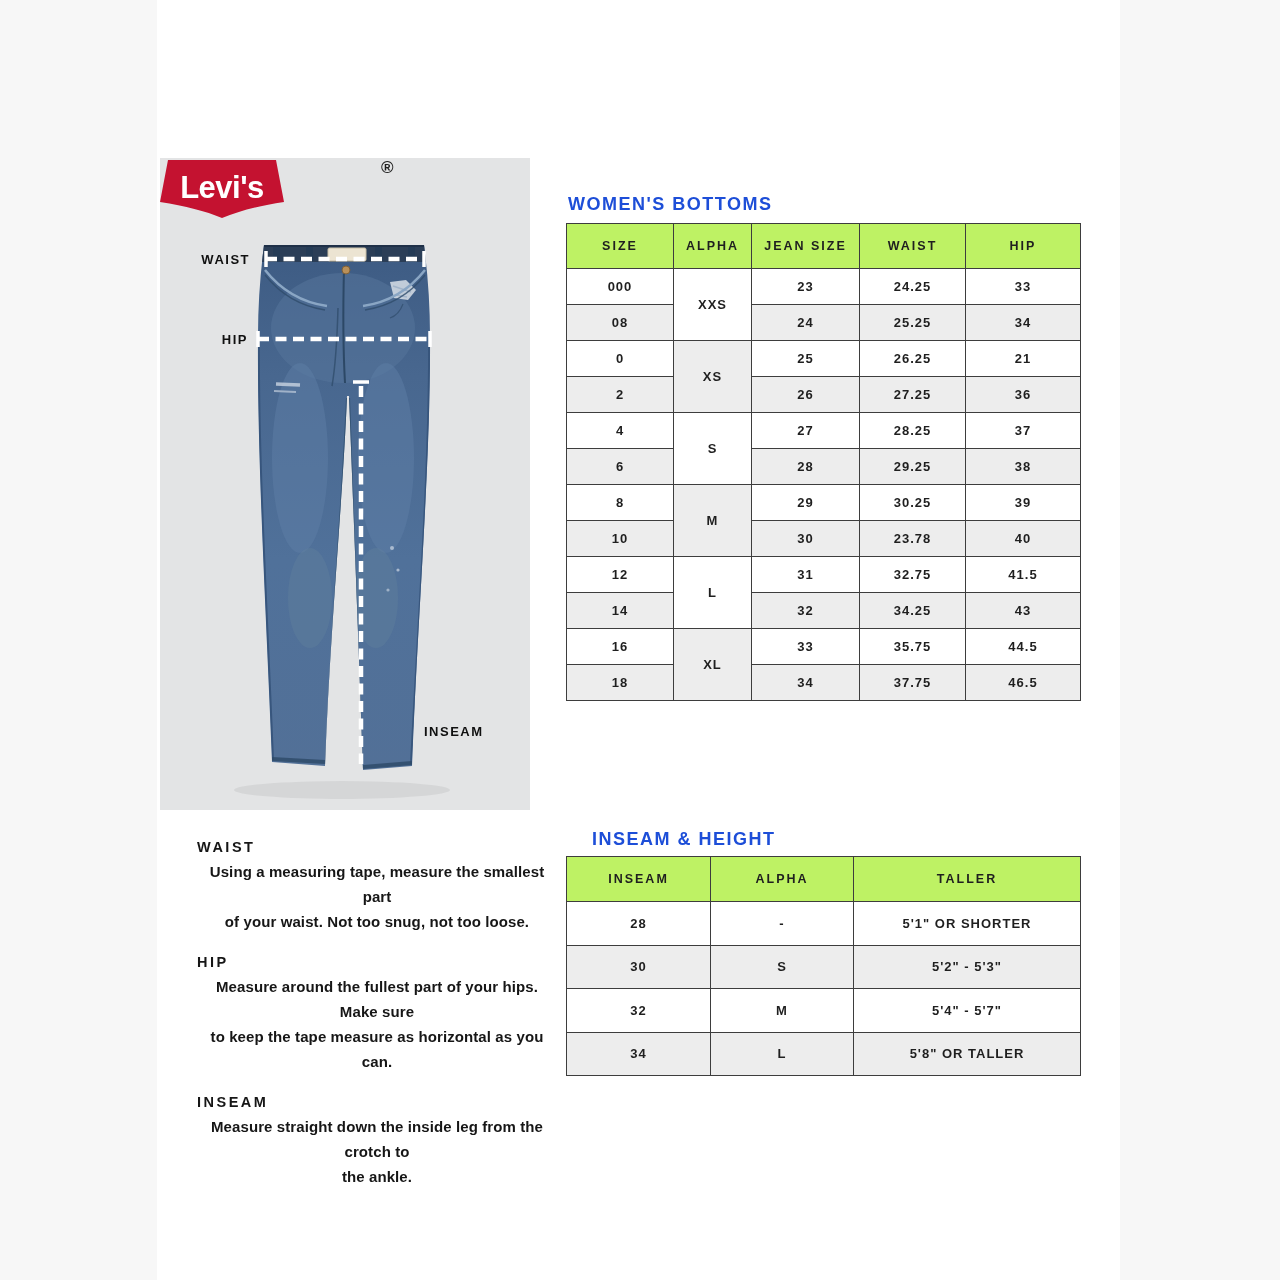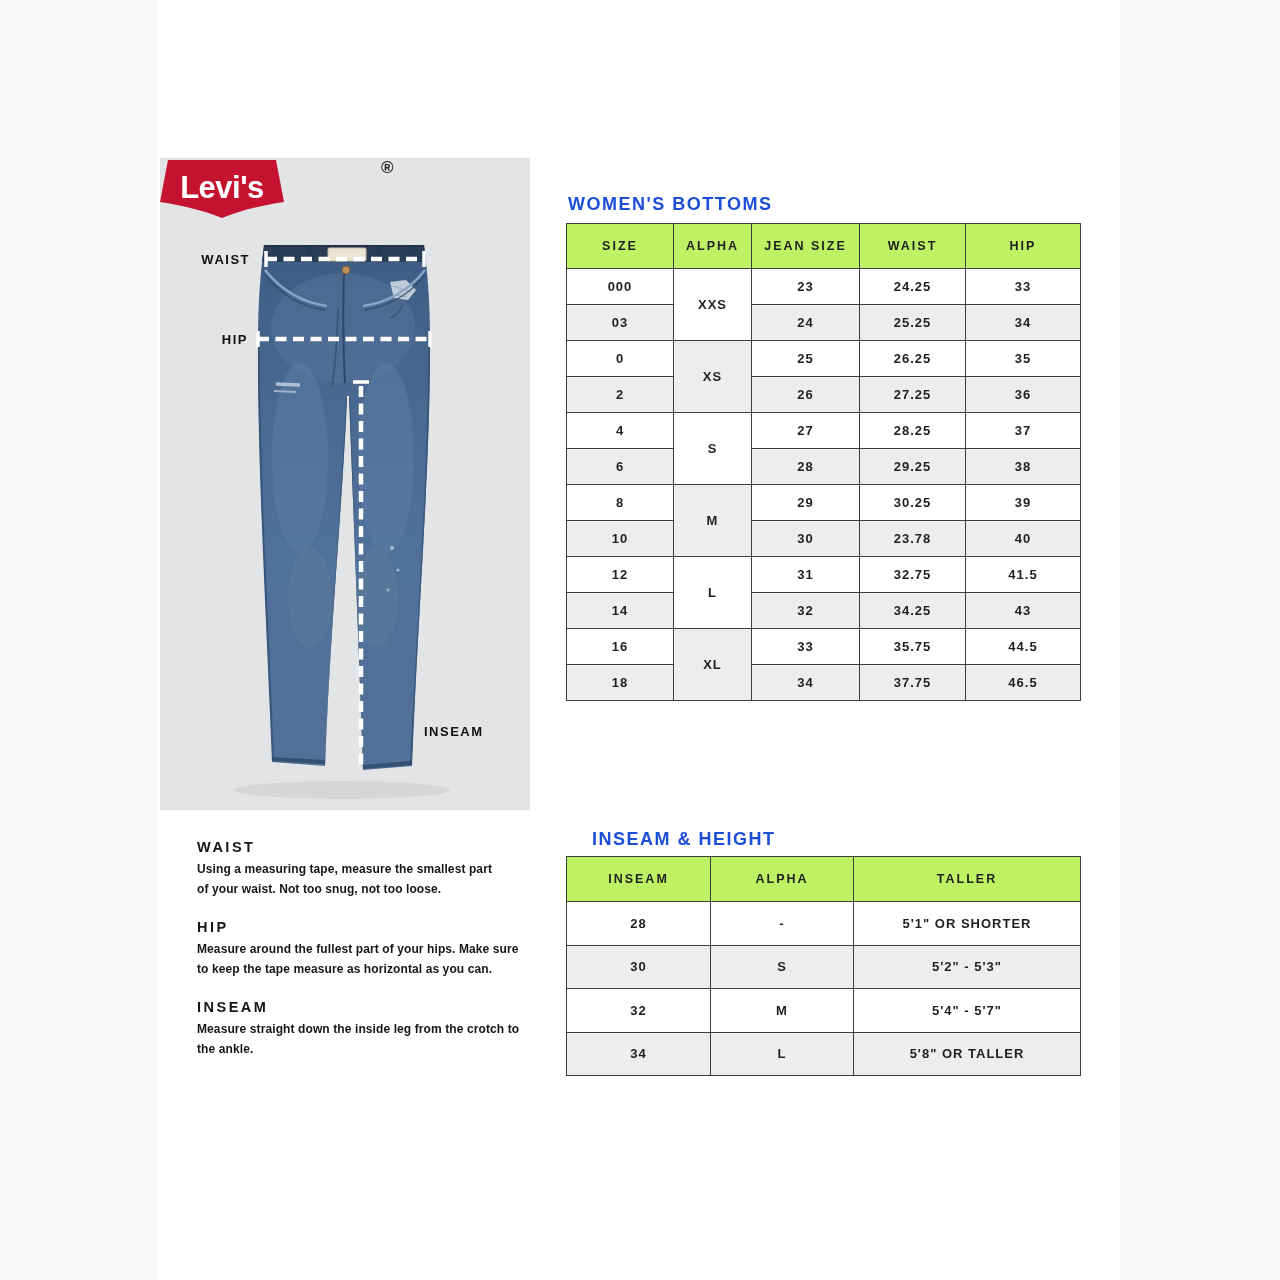--- a/index.html
+++ b/index.html
@@ -36,21 +36,21 @@
   .size-table td { font-size:13px; letter-spacing:1px; }
   .size-table td.shade { background:#ededed; }
   #table-bottoms thead tr { height:45px; }
   #table-bottoms tbody tr { height:36px; }
   #table-inseam thead tr { height:45px; }
   #table-inseam tbody tr { height:43.5px; }
 
   
   .guide { position:absolute; left:197px; top:839px; width:360px; color:#161616; }
   .guide h3 { margin:0 0 4px 0; font-size:14.5px; font-weight:bold; letter-spacing:2.5px; }
-  .guide p  { margin:0 0 20px 0; font-size:12px; font-weight:bold; line-height:20px; letter-spacing:0.1px; white-space:pre-line; }
+  .guide p  { margin:0 0 20px 0; font-size:15px; font-weight:bold; line-height:25px; letter-spacing:0.1px; white-space:pre-line;text-align:center; }
 </style>
 </head>
 <body>
 
 <div class="content-area"></div>
 
 <div class="jeans-panel">
 
   <svg width="370" height="652" viewBox="0 0 370 652">
     <defs>
@@ -168,31 +168,31 @@
   </thead>
   <tbody>
     <tr>
       <td>000</td>
       <td rowspan="2">XXS</td>
       <td>23</td>
       <td>24.25</td>
       <td>33</td>
     </tr>
     <tr>
-      <td class="shade">03</td>
+      <td class="shade">08</td>
       <td class="shade">24</td>
       <td class="shade">25.25</td>
       <td class="shade">34</td>
     </tr>
     <tr>
       <td>0</td>
       <td rowspan="2" class="shade">XS</td>
       <td>25</td>
       <td>26.25</td>
-      <td>35</td>
+      <td>21</td>
     </tr>
     <tr>
       <td class="shade">2</td>
       <td class="shade">26</td>
       <td class="shade">27.25</td>
       <td class="shade">36</td>
     </tr>
     <tr>
       <td>4</td>
       <td rowspan="2">S</td>

